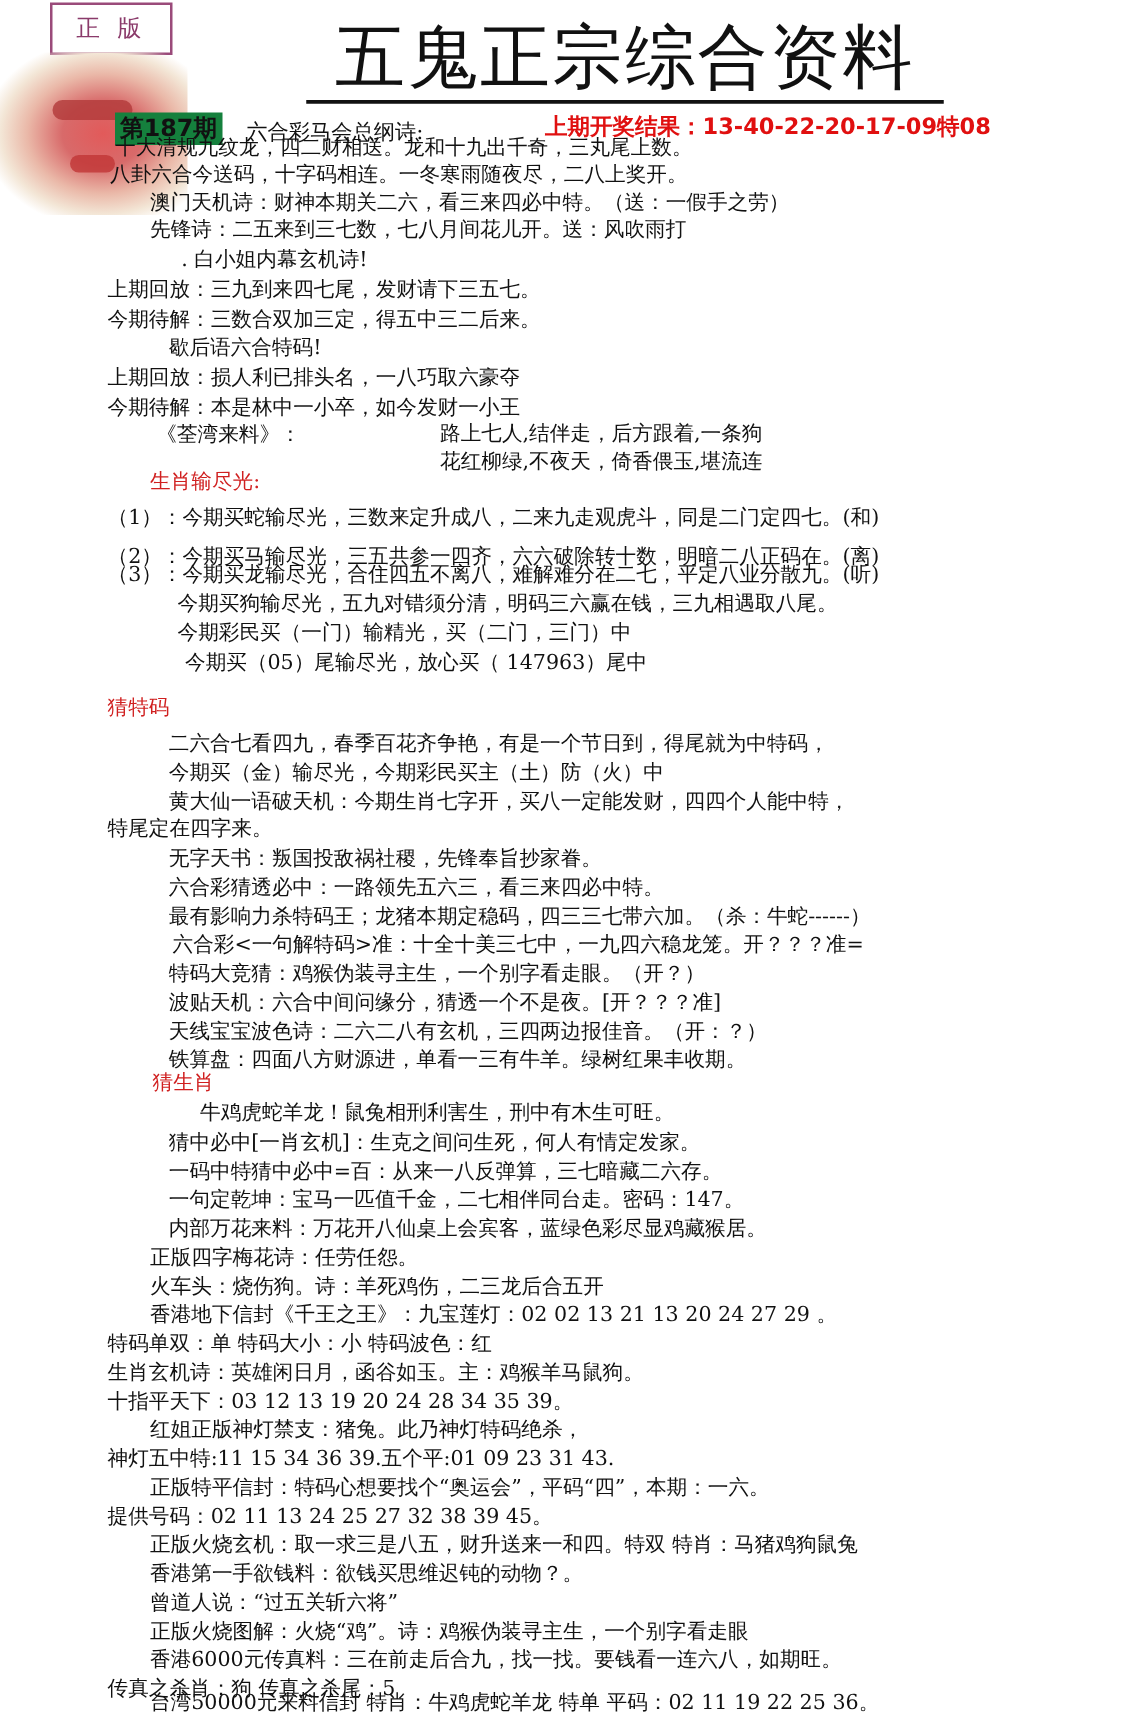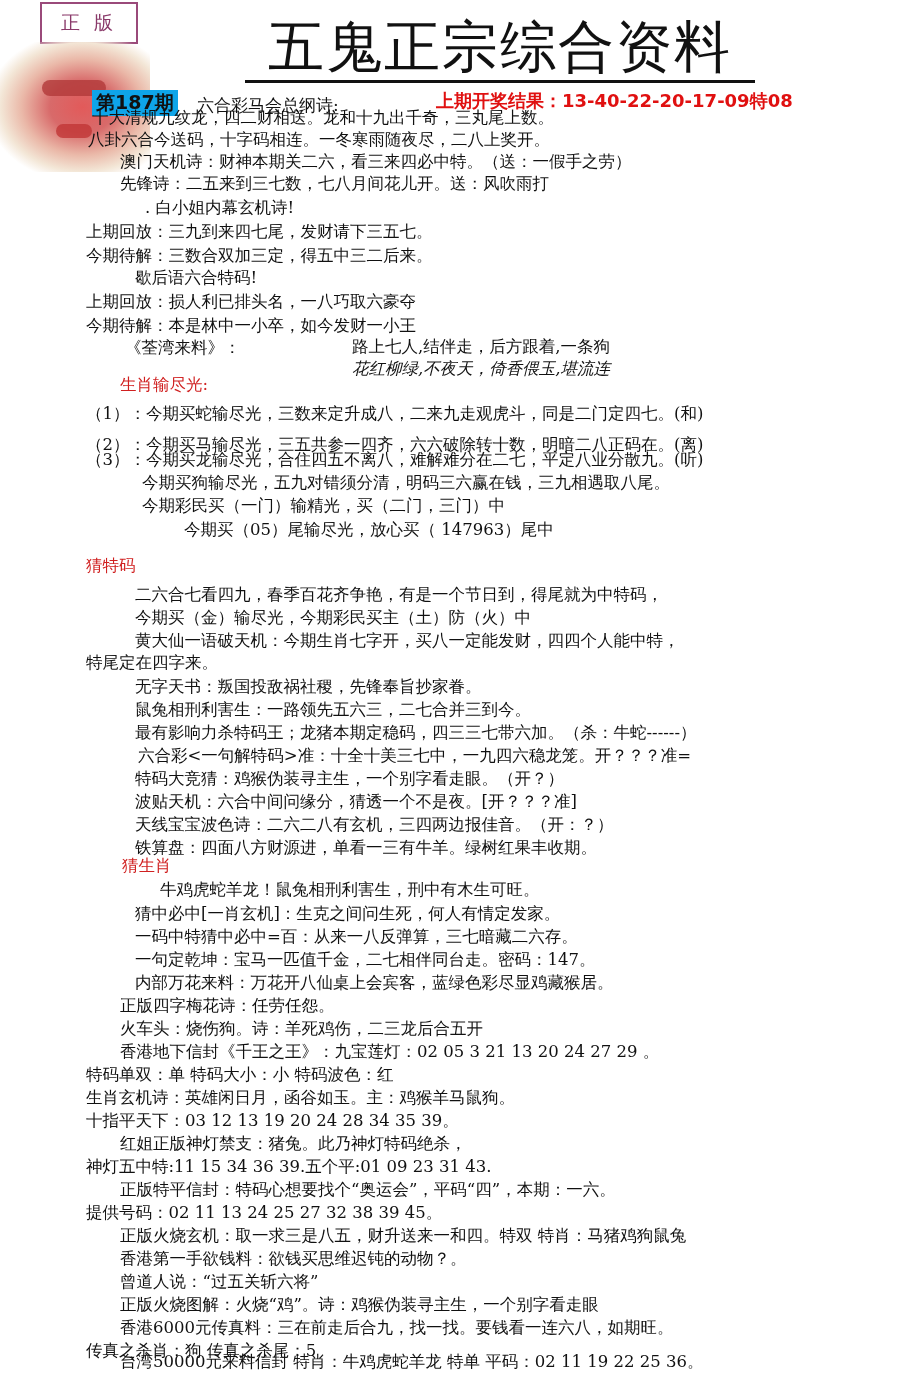--- a/index.html
+++ b/index.html
@@ -8,21 +8,21 @@
   .stamp { position:absolute; left:40px; top:2px; width:94px; height:38px;
            border:2px solid #9a4a7a; display:flex; align-items:center; justify-content:center;
            color:#8a3a6a; font-size:19px; letter-spacing:4px; background:#fff; }
   .portrait { position:absolute; left:0; top:42px; width:150px; height:130px;
               background: radial-gradient(ellipse at 55% 50%, #e25a5a 0%, #d86a6a 28%, #eab8a8 52%, #f3e6d6 70%, rgba(255,255,255,0) 82%); }
   .portrait .eyes { position:absolute; left:42px; top:38px; width:64px; height:16px; background:#b23a3a; border-radius:8px; opacity:.8; }
   .portrait .mouth { position:absolute; left:56px; top:82px; width:36px; height:14px; background:#c03636; border-radius:7px; opacity:.8; }
   .title { position:absolute; left:245px; top:14px; width:510px; text-align:center;
            font-family:"DejaVu Sans","Liberation Sans",sans-serif; font-size:56px; font-weight:normal;
            letter-spacing:2px; line-height:66px; border-bottom:3px solid #111; }
-  .issue { position:absolute; left:92px; top:90px; background:#0ea5e9; padding:0 4px;
+  .issue { position:absolute; left:92px; top:90px; background:#15803d; padding:0 4px;
            font-family:"DejaVu Sans","Liberation Sans",sans-serif; font-size:19px; font-weight:bold; }
   .poem-title { position:absolute; left:197px; top:94px; font-size:17px; }
   .result { position:absolute; left:436px; top:89px; color:#e01010; font-weight:bold;
             font-family:"DejaVu Sans","Liberation Sans",sans-serif; font-size:18px; }
   .lines { position:absolute; left:0; top:0; width:900px; }
   .ln { position:absolute; white-space:nowrap; font-size:16.5px; line-height:22px; }
   .red { color:#d02020; }
 </style>
 </head>
 <body>
@@ -43,50 +43,50 @@
     <div class="ln" style="left: 120px; top: 151px;">澳门天机诗：财神本期关二六，看三来四必中特。（送：一假手之劳）</div>
     <div class="ln" style="left: 120px; top: 173px;">先锋诗：二五来到三七数，七八月间花儿开。送：风吹雨打</div>
     <div class="ln" style="left: 145px; top: 197px;">. 白小姐内幕玄机诗!</div>
     <div class="ln" style="left: 86px; top: 221px;">上期回放：三九到来四七尾，发财请下三五七。</div>
     <div class="ln" style="left: 86px; top: 245px;">今期待解：三数合双加三定，得五中三二后来。</div>
     <div class="ln" style="left: 135px; top: 267px;">歇后语六合特码!</div>
     <div class="ln" style="left: 86px; top: 291px;">上期回放：损人利已排头名，一八巧取六豪夺</div>
     <div class="ln" style="left: 86px; top: 315px;">今期待解：本是林中一小卒，如今发财一小王</div>
     <div class="ln" style="left: 125px; top: 337px;">《荃湾来料》：</div>
     <div class="ln" style="left: 352px; top: 336px;">路上七人,结伴走，后方跟着,一条狗</div>
-    <div class="ln" style="left: 352px; top: 358px; font-style: italic;">花红柳绿,不夜天，倚香偎玉,堪流连</div>
+    <div class="ln" style="left: 352px; top: 358px;">花红柳绿,不夜天，倚香偎玉,堪流连</div>
     <div class="ln red" style="left: 120px; top: 374px;">生肖输尽光:</div>
     <div class="ln" style="left: 86px; top: 403px;">（1）：今期买蛇输尽光，三数来定升成八，二来九走观虎斗，同是二门定四七。(和)</div>
     <div class="ln" style="left: 86px; top: 434px;">（2）：今期买马输尽光，三五共参一四齐，六六破除转十数，明暗二八正码在。(离)</div>
     <div class="ln" style="left: 86px; top: 449px;">（3）：今期买龙输尽光，合住四五不离八，难解难分在二七，平定八业分散九。(听)</div>
     <div class="ln" style="left: 142px; top: 472px;">今期买狗输尽光，五九对错须分清，明码三六赢在钱，三九相遇取八尾。</div>
     <div class="ln" style="left: 142px; top: 495px;">今期彩民买（一门）输精光，买（二门，三门）中</div>
-    <div class="ln" style="left: 148px; top: 519px; margin-left: 36px;">今期买（05）尾输尽光，放心买（ 147963）尾中</div>
+    <div class="ln" style="left: 148px; top: 519px;">今期买（05）尾输尽光，放心买（ 147963）尾中</div>
     <div class="ln red" style="left: 86px; top: 555px;">猜特码</div>
     <div class="ln" style="left: 135px; top: 584px;">二六合七看四九，春季百花齐争艳，有是一个节日到，得尾就为中特码，</div>
     <div class="ln" style="left: 135px; top: 607px;">今期买（金）输尽光，今期彩民买主（土）防（火）中</div>
     <div class="ln" style="left: 135px; top: 630px;">黄大仙一语破天机：今期生肖七字开，买八一定能发财，四四个人能中特，</div>
     <div class="ln" style="left: 86px; top: 652px;">特尾定在四字来。</div>
     <div class="ln" style="left: 135px; top: 676px;">无字天书：叛国投敌祸社稷，先锋奉旨抄家眷。</div>
-    <div class="ln" style="left: 135px; top: 699px;">鼠兔相刑利害生：一路领先五六三，二七合并三到今。</div>
+    <div class="ln" style="left: 135px; top: 699px;">六合彩猜透必中：一路领先五六三，看三来四必中特。</div>
     <div class="ln" style="left: 135px; top: 722px;">最有影响力杀特码王；龙猪本期定稳码，四三三七带六加。（杀：牛蛇------）</div>
     <div class="ln" style="left: 138px; top: 745px;">六合彩&lt;一句解特码&gt;准：十全十美三七中，一九四六稳龙笼。开？？？准=</div>
     <div class="ln" style="left: 135px; top: 768px;">特码大竞猜：鸡猴伪装寻主生，一个别字看走眼。（开？）</div>
     <div class="ln" style="left: 135px; top: 791px;">波贴天机：六合中间问缘分，猜透一个不是夜。[开？？？准]</div>
     <div class="ln" style="left: 135px; top: 814px;">天线宝宝波色诗：二六二八有玄机，三四两边报佳音。（开：？）</div>
     <div class="ln" style="left: 135px; top: 837px;">铁算盘：四面八方财源进，单看一三有牛羊。绿树红果丰收期。</div>
     <div class="ln red" style="left: 86px; top: 855px; margin-left: 36px;">猜生肖</div>
     <div class="ln" style="left: 160px; top: 879px;">牛鸡虎蛇羊龙！鼠兔相刑利害生，刑中有木生可旺。</div>
     <div class="ln" style="left: 135px; top: 903px;">猜中必中[一肖玄机]：生克之间问生死，何人有情定发家。</div>
     <div class="ln" style="left: 135px; top: 926px;">一码中特猜中必中=百：从来一八反弹算，三七暗藏二六存。</div>
     <div class="ln" style="left: 135px; top: 949px;">一句定乾坤：宝马一匹值千金，二七相伴同台走。密码：147。</div>
     <div class="ln" style="left: 135px; top: 972px;">内部万花来料：万花开八仙桌上会宾客，蓝绿色彩尽显鸡藏猴居。</div>
     <div class="ln" style="left: 120px; top: 995px;">正版四字梅花诗：任劳任怨。</div>
     <div class="ln" style="left: 120px; top: 1018px;">火车头：烧伤狗。诗：羊死鸡伤，二三龙后合五开</div>
-    <div class="ln" style="left: 120px; top: 1041px;">香港地下信封《千王之王》：九宝莲灯：02 05 3 21 13 20 24 27 29 。</div>
+    <div class="ln" style="left: 120px; top: 1041px;">香港地下信封《千王之王》：九宝莲灯：02 02 13 21 13 20 24 27 29 。</div>
     <div class="ln" style="left: 86px; top: 1064px;">特码单双：单 特码大小：小 特码波色：红</div>
     <div class="ln" style="left: 86px; top: 1087px;">生肖玄机诗：英雄闲日月，函谷如玉。主：鸡猴羊马鼠狗。</div>
     <div class="ln" style="left: 86px; top: 1110px;">十指平天下：03 12 13 19 20 24 28 34 35 39。</div>
     <div class="ln" style="left: 120px; top: 1133px;">红姐正版神灯禁支：猪兔。此乃神灯特码绝杀，</div>
     <div class="ln" style="left: 86px; top: 1156px;">神灯五中特:11 15 34 36 39.五个平:01 09 23 31 43.</div>
     <div class="ln" style="left: 120px; top: 1179px;">正版特平信封：特码心想要找个“奥运会”，平码“四”，本期：一六。</div>
     <div class="ln" style="left: 86px; top: 1202px;">提供号码：02 11 13 24 25 27 32 38 39 45。</div>
     <div class="ln" style="left: 120px; top: 1225px;">正版火烧玄机：取一求三是八五，财升送来一和四。特双 特肖：马猪鸡狗鼠兔</div>
     <div class="ln" style="left: 120px; top: 1248px;">香港第一手欲钱料：欲钱买思维迟钝的动物？。</div>
     <div class="ln" style="left: 120px; top: 1271px;">曾道人说：“过五关斩六将”</div>

